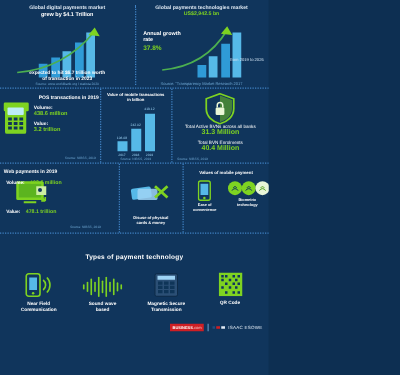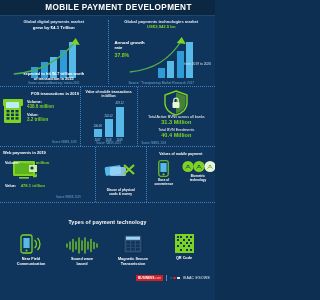--- a/index.html
+++ b/index.html
@@ -126,23 +126,20 @@
   .fsq i { width:2.6px; height:2.6px; display:block; }
   .fcredit { color:#e3edf6; font-size:3.6px; letter-spacing:0.2px; }
 
   svg { display:block; }
 </style>
 </head>
 <body>
 
 <div class="page">
 
-  <div class="header">
-    <div class="header-title">MOBILE PAYMENT DEVELOPMENT</div>
-  </div>
 
   <div class="sec1">
 
     <div class="panel">
       <div class="p-head">
         <span class="l1">Global digital payments market</span>
         <span class="l2">grew  by $4.1 Trillion</span>
       </div>
       <div class="chart-wrap">
         <div class="bars">

